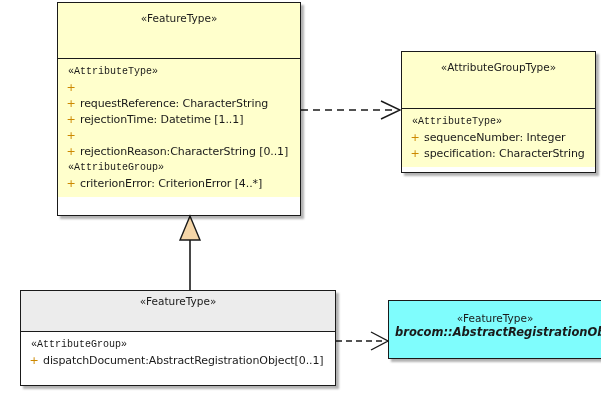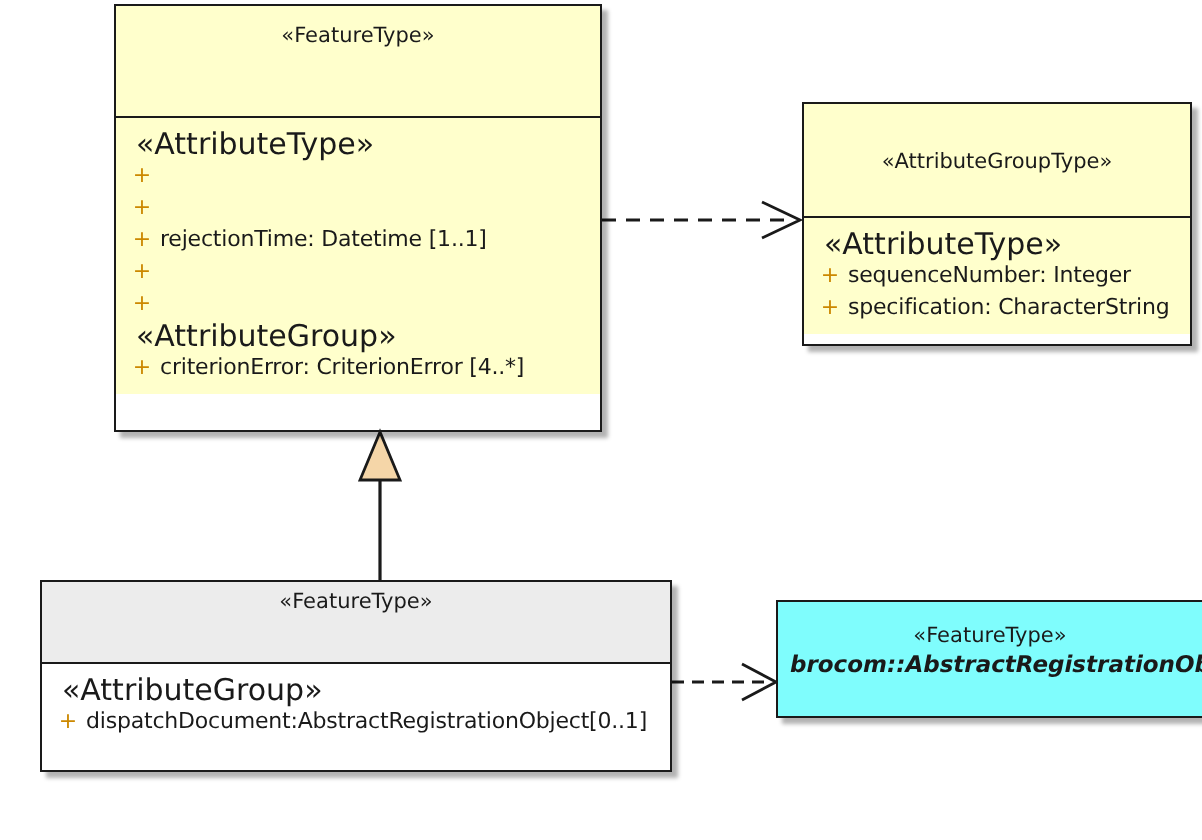--- a/index.html
+++ b/index.html
@@ -59,25 +59,26 @@
     color: #1a1a1a;
     line-height: 15px;
     white-space: nowrap;
   }
   .classname.abstract {
     font-style: italic;
   }
 
   
   .group-label {
-    font-size: 15px;
+    font-size: 10px;
     color: #1a1a1a;
     line-height: 16px;
     padding-left: 6px;
     white-space: nowrap;
+    font-family: Liberation Mono, monospace;
   }
   .attr-row {
     display: flex;
     align-items: baseline;
     line-height: 16px;
     white-space: nowrap;
   }
   .attr-vis {
     width: 18px;
     flex: 0 0 18px;
@@ -102,21 +103,21 @@
 
   
   #box-dispatch-response {
     left: 44px; top: 2px; width: 244px; height: 214px;
   }
   #box-dispatch-response .uml-head { height: 56px; padding-top: 8px; }
 
   #box-criterion-error {
     left: 388px; top: 51px; width: 195px; height: 122px;
   }
-  #box-criterion-error .uml-head { height: 57px; padding-top: 22px; }
+  #box-criterion-error .uml-head { height: 57px; padding-top: 8px; }
 
   #box-dispatch-data-response {
     left: 7px; top: 290px; width: 316px; height: 96px;
   }
   #box-dispatch-data-response .uml-head { height: 41px; padding-top: 3px; }
 
   #box-abstract-registration-object {
     left: 375px; top: 300px; width: 214px; height: 59px;
     border: 1.6px solid #1a1a1a;
   }
@@ -156,30 +157,32 @@
     </div>
     <div class="uml-body">
 
       <div class="group-label">«AttributeType»</div>
 
       <div class="attr-row">
         <span class="attr-vis">+</span>
       </div>
       <div class="attr-row">
         <span class="attr-vis">+</span>
+        <span class="attr-text">requestReference: CharacterString</span>
       </div>
       <div class="attr-row">
         <span class="attr-vis">+</span>
         <span class="attr-text">rejectionTime: Datetime [1..1]</span>
       </div>
       <div class="attr-row">
         <span class="attr-vis">+</span>
       </div>
       <div class="attr-row">
         <span class="attr-vis">+</span>
+        <span class="attr-text">rejectionReason:CharacterString [0..1]</span>
       </div>
 
       <div class="group-label">«AttributeGroup»</div>
 
       <div class="attr-row">
         <span class="attr-vis">+</span>
         <span class="attr-text">criterionError: CriterionError [4..*]</span>
       </div>
     </div>
   </div>

